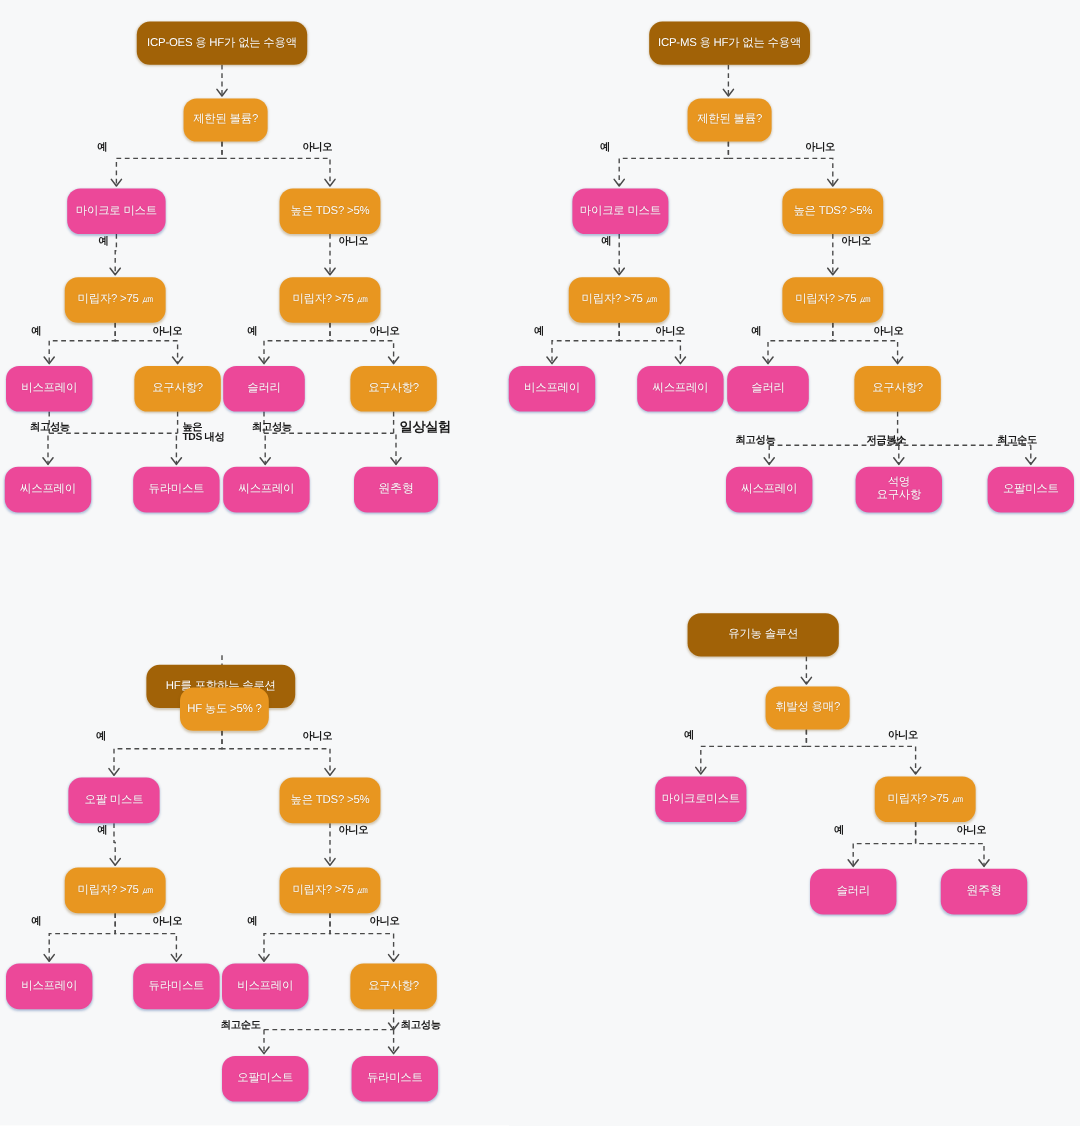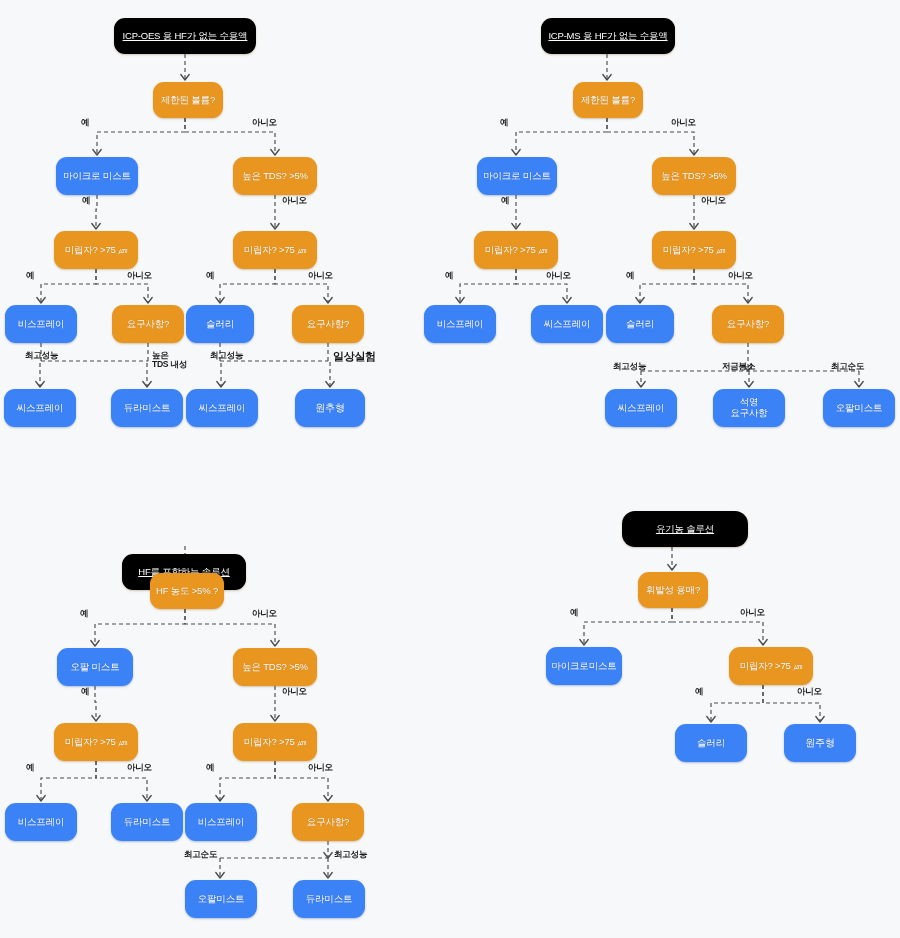--- a/index.html
+++ b/index.html
@@ -39,28 +39,27 @@
     letter-spacing: -0.2px;
     padding: 1px 4px;
     overflow: hidden;
     text-shadow: 0 0 1px rgba(0,0,0,0.25);
   }
   .node.decision {
     background: #e89620;
     box-shadow: 0 1px 2px rgba(120,80,10,0.30);
   }
   .node.terminal {
-    background: #3b82f6;
+    background: #ec4899;
     box-shadow: 0 1px 2px rgba(10,60,140,0.30);
     align-items: center;
   }
   .node.root {
-    background: #000000;
+    background: #a16207;
     box-shadow: 0 1px 2px rgba(120,80,10,0.30);
-    text-decoration: underline;
   }
   .node-label {
     display: block;
     white-space: pre-line;
   }
   .edge-label {
     position: absolute;
     color: #1a1a1a;
     font-weight: bold;
     white-space: pre-line;
@@ -311,21 +310,21 @@
       <div class="edge-label" style="left: 80px; top: 609px; width: 30px; text-align: left; font-size: 8.6px; color: rgb(26, 26, 26);">예</div>
       <div class="edge-label" style="left: 252px; top: 609px; width: 44px; text-align: left; font-size: 8.6px; color: rgb(26, 26, 26);">아니오</div>
       <div class="edge-label" style="left: 81px; top: 687px; width: 30px; text-align: left; font-size: 8.6px; color: rgb(26, 26, 26);">예</div>
       <div class="edge-label" style="left: 282px; top: 687px; width: 44px; text-align: left; font-size: 8.6px; color: rgb(26, 26, 26);">아니오</div>
       <div class="edge-label" style="left: 26px; top: 763px; width: 30px; text-align: left; font-size: 8.6px; color: rgb(26, 26, 26);">예</div>
       <div class="edge-label" style="left: 127px; top: 763px; width: 44px; text-align: left; font-size: 8.6px; color: rgb(26, 26, 26);">아니오</div>
       <div class="edge-label" style="left: 206px; top: 763px; width: 30px; text-align: left; font-size: 8.6px; color: rgb(26, 26, 26);">예</div>
       <div class="edge-label" style="left: 308px; top: 763px; width: 44px; text-align: left; font-size: 8.6px; color: rgb(26, 26, 26);">아니오</div>
       <div class="edge-label" style="left: 184px; top: 850px; width: 58px; text-align: left; font-size: 8.6px; color: rgb(26, 26, 26);">최고순도</div>
       <div class="edge-label" style="left: 334px; top: 850px; width: 58px; text-align: left; font-size: 8.6px; color: rgb(26, 26, 26);">최고성능</div>
-      <div class="node root" style="left: 622px; top: 511px; width: 126px; height: 36px; font-size: 9.5px; border-radius: 13px;">
+      <div class="node root" style="left: 573px; top: 511px; width: 126px; height: 36px; font-size: 9.5px;">
         <span class="node-label">유기농 솔루션</span>
       </div>
       <div class="node decision" style="left: 638px; top: 572px; width: 70px; height: 36px; font-size: 9.5px;">
         <span class="node-label">휘발성 용매?</span>
       </div>
       <div class="node terminal" style="left: 546px; top: 647px; width: 76px; height: 38px; font-size: 9.5px;">
         <span class="node-label">마이크로미스트</span>
       </div>
       <div class="node decision" style="left: 729px; top: 647px; width: 84px; height: 38px; font-size: 9.5px;">
         <span class="node-label">미립자? &gt;75 ㎛</span>

